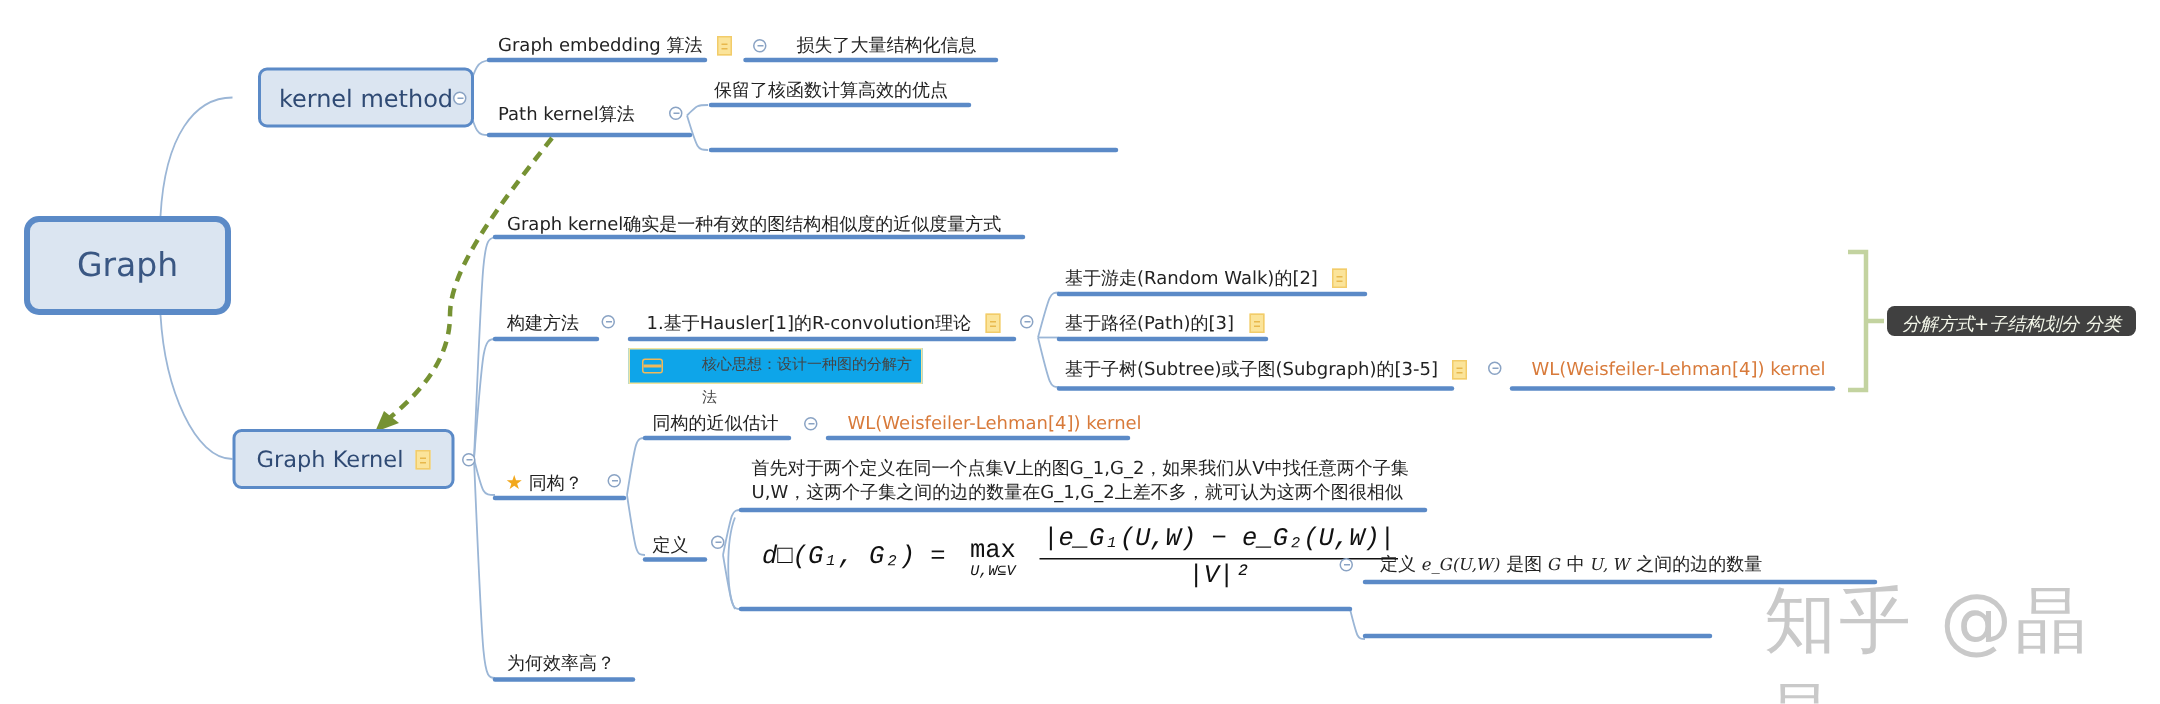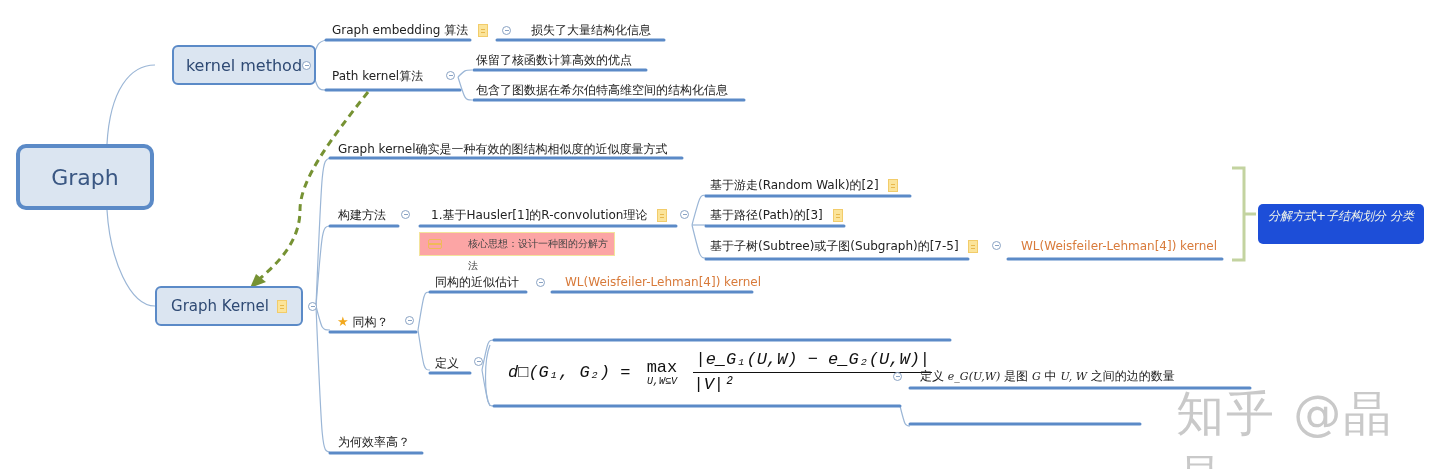--- a/index.html
+++ b/index.html
@@ -15,29 +15,29 @@
   .main1 { left:172px; top:45px; width:144px; height:40px; font-size:16px; }
   .main2 { left:155px; top:286px; width:148px; height:40px; font-size:15px; }
   .collapse { position:absolute; width:9px; height:9px; border:1px solid #8aa3c4; border-radius:50%;
               box-sizing:border-box; background:#fff; }
   .collapse::after { content:""; position:absolute; left:1.5px; right:1.5px; top:3px; height:1px; background:#8aa3c4; }
   .note-icon { display:inline-block; width:10px; height:13px; background:#fbe49a; border:1px solid #f2cc6a;
                vertical-align:middle; position:relative; box-sizing:border-box; }
   .note-icon::before { content:""; position:absolute; left:2px; right:2px; top:4px; height:1px; background:#e8b84c;
                        box-shadow:0 3px 0 #e8b84c; }
   .orange { color:#d87a3a; }
-  .callout { position:absolute; left:419px; top:232px; width:196px; height:24px; background:#fca5a5;
+  .callout { position:absolute; left:419px; top:232px; width:196px; height:24px; background:#0ea5e9;
              border:1px solid #f3e49b; box-sizing:border-box; font-size:10px; line-height:22px; color:#444; padding-left:48px; }
   .callout-icon { position:absolute; left:8px; top:6px; width:14px; height:10px; border:1.5px solid #f0b95a;
                   box-sizing:border-box; border-radius:2px; }
   .callout-icon::after { content:""; position:absolute; left:0; right:0; top:3px; height:1.5px; background:#f0b95a; }
-  .summary { position:absolute; left:1258px; top:204px; width:166px; height:40px; background:#1d4ed8; border-radius:5px;
+  .summary { position:absolute; left:1258px; top:204px; width:166px; height:20px; background:#404040; border-radius:5px;
              color:#f4f7ea; font-style:italic; font-size:12px; line-height:24px; text-align:center; }
   .formula { position:absolute; left:508px; top:350px; font-family:Liberation Mono, monospace; font-size:17px; color:#111; }
-  .frac { display:inline-block; vertical-align:middle; text-align:left; }
+  .frac { display:inline-block; vertical-align:middle; text-align:center; }
   .frac .num { display:block; border-bottom:1px solid #111; padding:0 2px 3px 2px; }
   .frac .den { display:block; padding-top:2px; }
   .op { display:inline-block; vertical-align:middle; text-align:center; margin:0 6px; }
   .op .sub { display:block; font-size:10px; font-style:italic; line-height:10px; }
   .watermark { position:absolute; left:1176px; top:382px; font-size:48px; color:#c9c9c9; letter-spacing:2px;
                font-family:"DejaVu Sans",sans-serif; }
   .star { color:#f2a81d; font-size:13px; }
   i.m { font-family:"DejaVu Serif","Liberation Serif",serif; font-style:italic; font-size:11px; }
 </style>
 </head>
@@ -123,23 +123,20 @@
     <span>损失了大量结构化信息</span>
   </div>
 
   <div class="node" style="left:332px;top:68px">
     <span>Path kernel算法</span>
   </div>
   <span class="collapse" style="left:446px;top:71px"></span>
   <div class="node" style="left:476px;top:52px">
     <span>保留了核函数计算高效的优点</span>
   </div>
-  <div class="node" style="left:476px;top:82px">
-    <span>包含了图数据在希尔伯特高维空间的结构化信息</span>
-  </div>
 
   <div class="topic-box main2">
     <span>Graph Kernel</span>
     <span class="note-icon" style="margin-left:8px"></span>
   </div>
   <span class="collapse" style="left:308px;top:302px"></span>
 
   <div class="node" style="left:338px;top:141px">
     <span>Graph kernel确实是一种有效的图结构相似度的近似度量方式</span>
   </div>
@@ -161,21 +158,21 @@
 
   <div class="node" style="left:710px;top:177px">
     <span>基于游走(Random Walk)的[2]</span>
     <span class="note-icon" style="margin-left:6px"></span>
   </div>
   <div class="node" style="left:710px;top:207px">
     <span>基于路径(Path)的[3]</span>
     <span class="note-icon" style="margin-left:6px"></span>
   </div>
   <div class="node" style="left:710px;top:238px">
-    <span>基于子树(Subtree)或子图(Subgraph)的[7-5]</span>
+    <span>基于子树(Subtree)或子图(Subgraph)的[3-5]</span>
     <span class="note-icon" style="margin-left:6px"></span>
   </div>
   <span class="collapse" style="left:992px;top:241px"></span>
   <div class="node orange" style="left:1021px;top:238px">
     <span>WL(Weisfeiler-Lehman[4]) kernel</span>
   </div>
 
   <div class="summary">
     <span>分解方式+子结构划分 分类</span>
   </div>
@@ -187,20 +184,24 @@
   <span class="collapse" style="left:405px;top:316px"></span>
 
   <div class="node" style="left:435px;top:274px">
     <span>同构的近似估计</span>
   </div>
   <span class="collapse" style="left:536px;top:278px"></span>
   <div class="node orange" style="left:565px;top:274px">
     <span>WL(Weisfeiler-Lehman[4]) kernel</span>
   </div>
 
+  <div class="node" style="left:501px;top:304px;line-height:16px">
+    <div>首先对于两个定义在同一个点集V上的图G_1,G_2，如果我们从V中找任意两个子集</div>
+    <div>U,W，这两个子集之间的边的数量在G_1,G_2上差不多，就可认为这两个图很相似</div>
+  </div>
 
   <div class="node" style="left:435px;top:355px">
     <span>定义</span>
   </div>
   <span class="collapse" style="left:474px;top:357px"></span>
 
   <div class="formula">
     <i style="vertical-align:middle">d□(G₁, G₂) =</i>
     <span class="op">
       <span>max</span>

